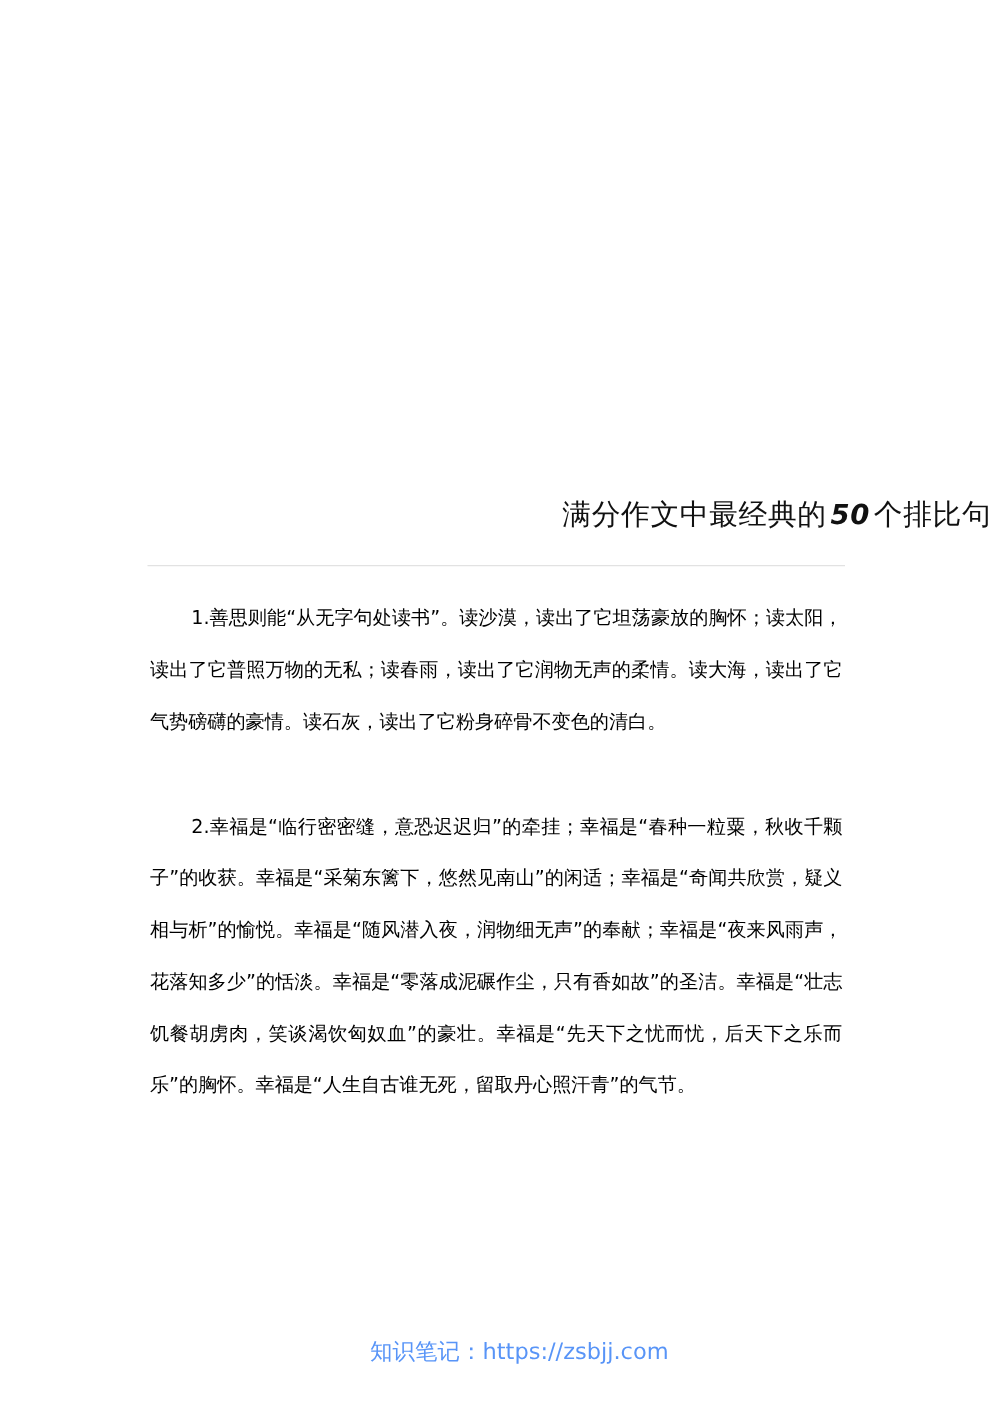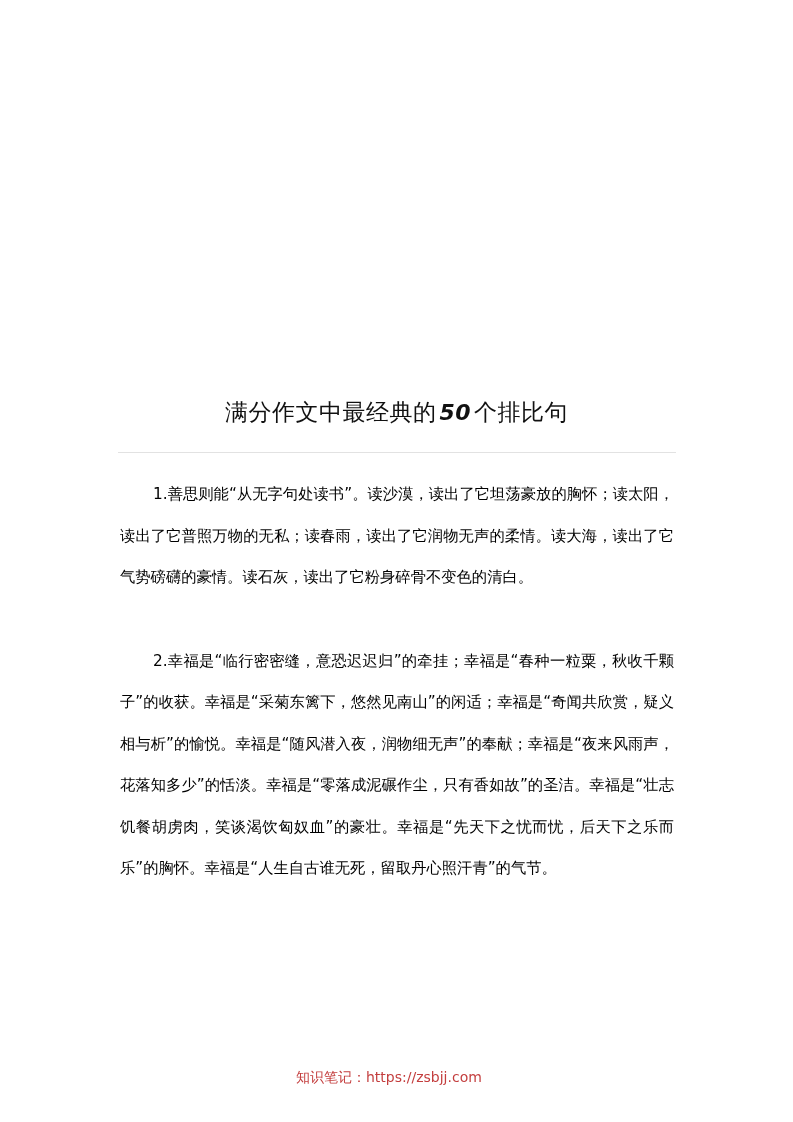--- a/index.html
+++ b/index.html
@@ -19,21 +19,21 @@
     left: 0; top: 0;
     width: 793px;
     height: 1122px;
     background: #fff;
   }
   .title {
     position: absolute;
     top: 394px;
     left: 0;
     width: 793px;
-    text-align: center;
+    text-align: right;
     font-family: "DejaVu Serif", "Liberation Serif", serif;
     font-size: 23px;
     color: #111;
     letter-spacing: 0.5px;
     line-height: 36px;
   }
   .title .num {
     font-family: "DejaVu Sans", sans-serif;
     font-style: italic;
     font-weight: bold;
@@ -81,22 +81,22 @@
     font-size: 12px;
     font-weight: bold;
     color: #222;
     white-space: nowrap;
     letter-spacing: 0.2px;
   }
   .footer .layer-b {
     position: absolute;
     left: 296px;
     top: -1px;
-    font-size: 14px;
-    color: #b91c1c;
+    font-size: 18px;
+    color: #3b82f6;
     white-space: nowrap;
     opacity: 0.85;
   }
 </style>
 </head>
 <body>
 
 <div class="page">
 
   <div class="title">

